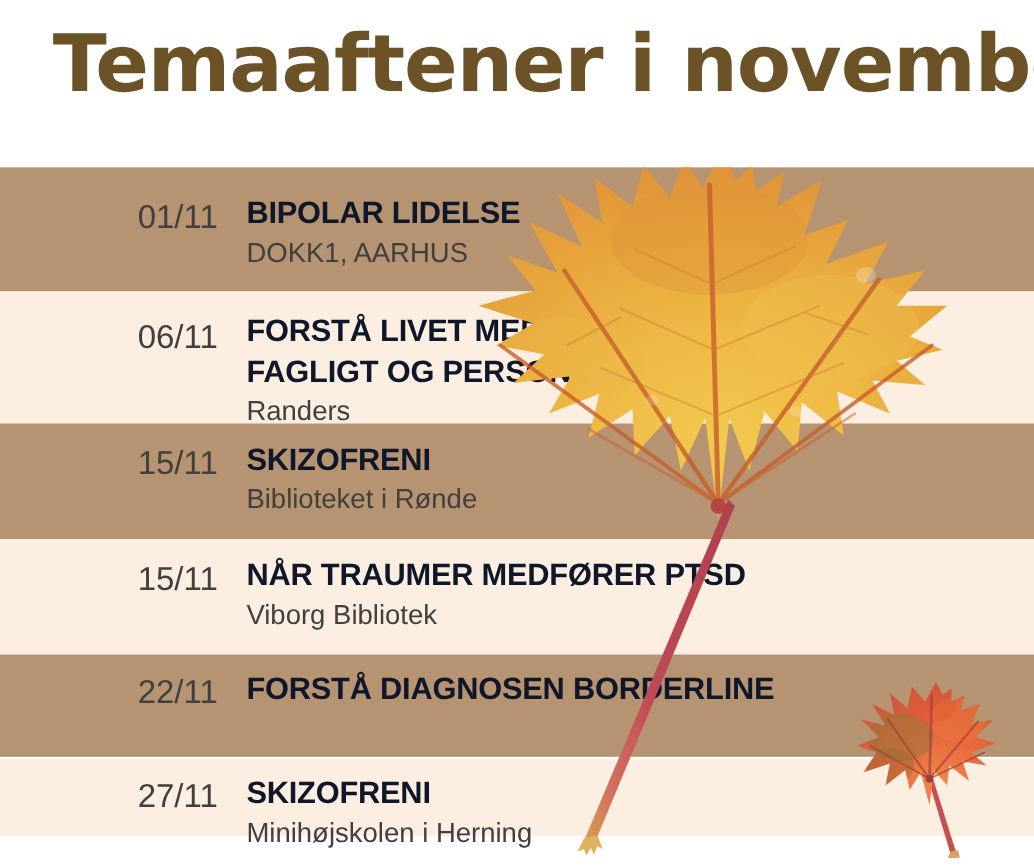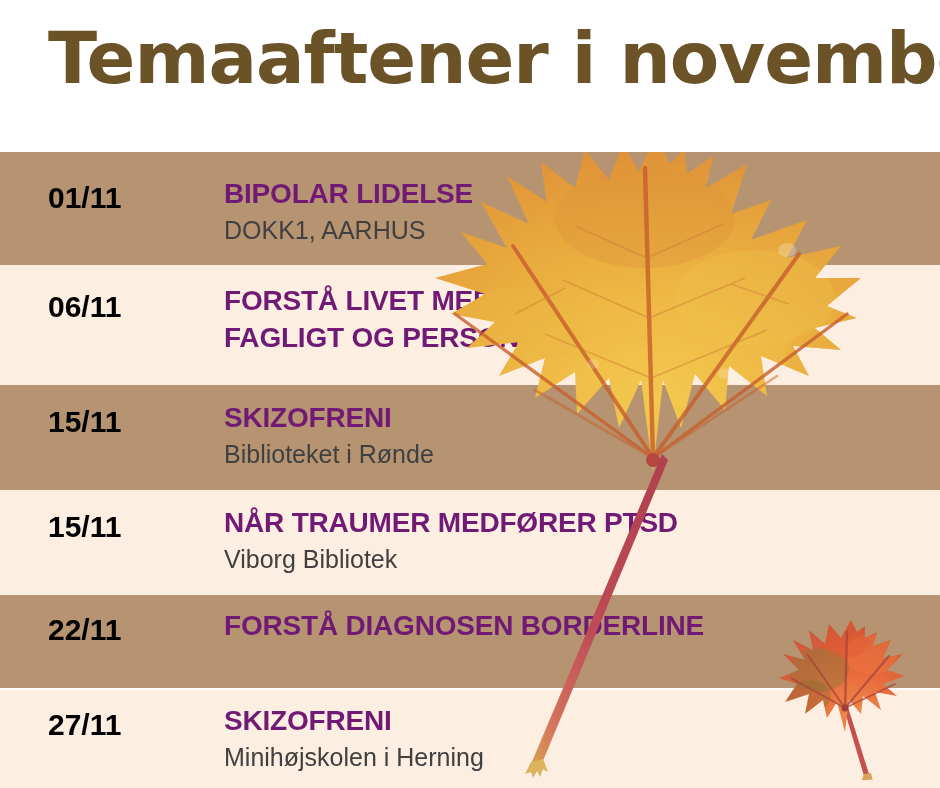--- a/index.html
+++ b/index.html
@@ -59,39 +59,39 @@
     width: 940px;
     box-sizing: border-box;
   }
   .row.brown  { background: #b69371; }
   .row.cream  { background: #fceee0; }
 
   .row-date {
     position: absolute;
     left: 48px;
     width: 150px;
-    text-align: left;
+    text-align: right;
     font-family: "Liberation Sans", sans-serif;
-    font-weight: 700;
+    font-weight: 400;
     font-size: 30px;
-    color: #000000;
+    color: #404040;
     white-space: nowrap;
   }
   .row-body {
     position: absolute;
     left: 224px;
     right: 10px;
   }
   .row-title {
     font-family: "Liberation Sans", sans-serif;
     font-weight: 700;
     font-size: 28px;
     line-height: 1.32;
     letter-spacing: -0.2px;
-    color: #701a75;
+    color: #0f172a;
     white-space: pre-line;
   }
   .row-venue {
     font-family: "Liberation Sans", sans-serif;
     font-weight: 400;
     font-size: 25px;
     line-height: 1.25;
     color: #404040;
     margin-top: 2px;
     white-space: nowrap;
@@ -102,21 +102,21 @@
     font-family: "Liberation Sans Narrow", "Liberation Sans", sans-serif;
     transform-origin: left center;
   }
 
   
   #row-0 { top: 0px;   height: 113px; }
   #row-1 { top: 113px; height: 120px; }
   #row-2 { top: 233px; height: 105px; }
   #row-3 { top: 338px; height: 105px; }
   #row-4 { top: 443px; height: 93px;  }
-  #row-5 { top: 538px; height: 98px; padding-left: 36px;  }
+  #row-5 { top: 538px; height: 70px; padding-left: 36px;  }
 
   #row-0 .row-date { top: 29px; }
   #row-0 .row-body { top: 24px; }
 
   #row-1 .row-date { top: 25px; }
   #row-1 .row-body { top: 18px; }
 
   #row-2 .row-date { top: 252px; } 
   #row-2 .row-date { top: 20px; }
   #row-2 .row-body { top: 15px; }
@@ -311,20 +311,21 @@
         <div class="row-title">BIPOLAR LIDELSE</div>
         <div class="row-venue">DOKK1, AARHUS</div>
       </div>
     </div>
 
     <div class="row cream" id="row-1">
       <div class="row-date">06/11</div>
       <div class="row-body">
         <div class="row-title">FORSTÅ LIVET MED AUTISME UD FRA ET
 FAGLIGT OG PERSONLIGT PERSPEKTIV</div>
+        <div class="row-venue">Randers</div>
       </div>
     </div>
 
     <div class="row brown" id="row-2">
       <div class="row-date">15/11</div>
       <div class="row-body">
         <div class="row-title">SKIZOFRENI</div>
         <div class="row-venue">Biblioteket i Rønde</div>
       </div>
     </div>

